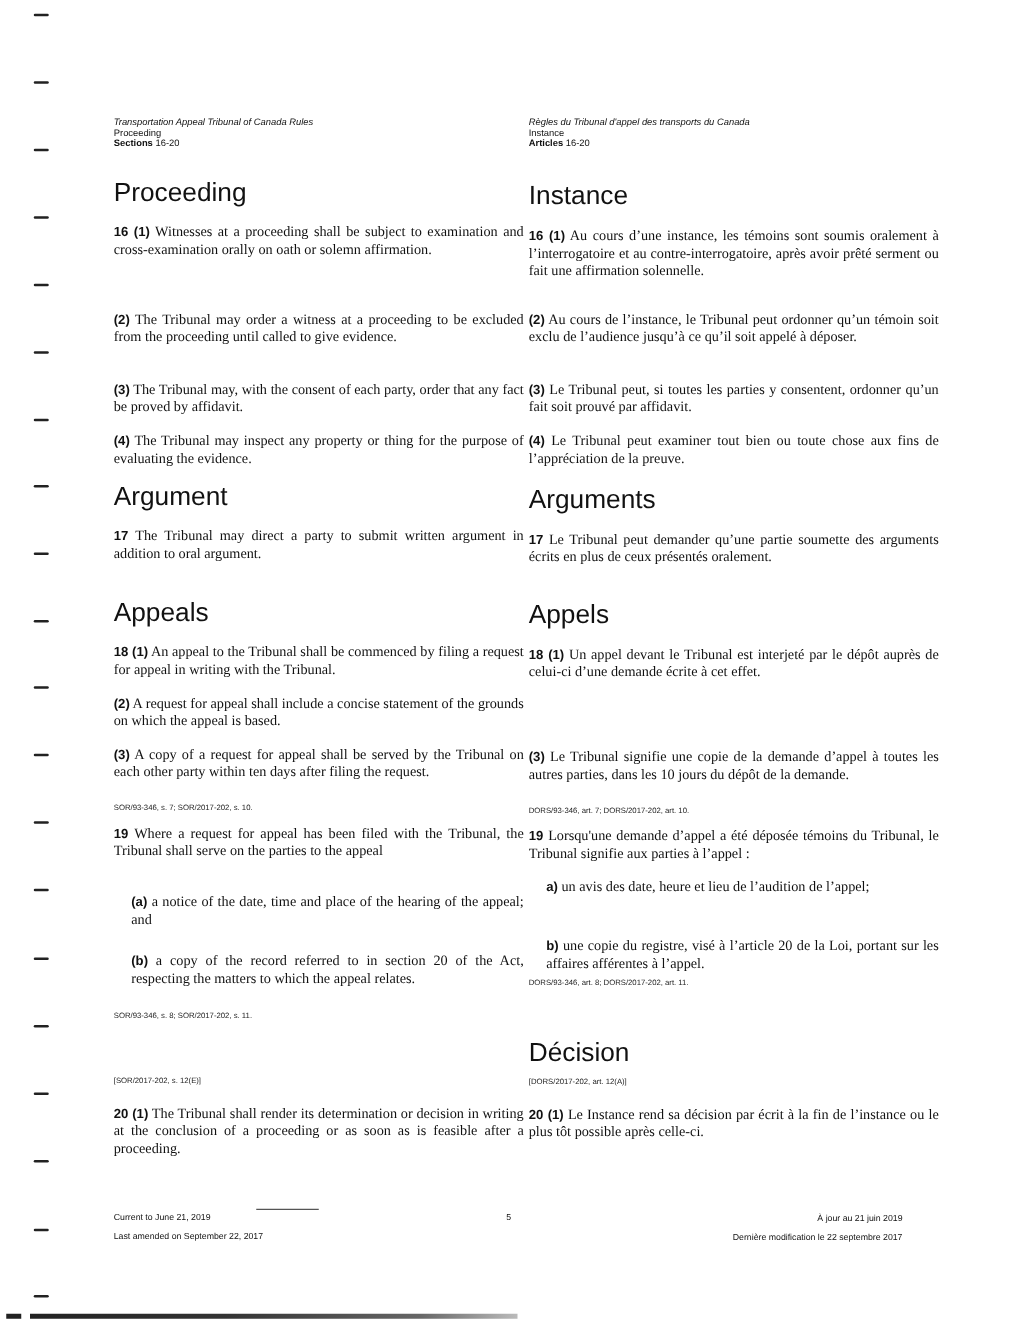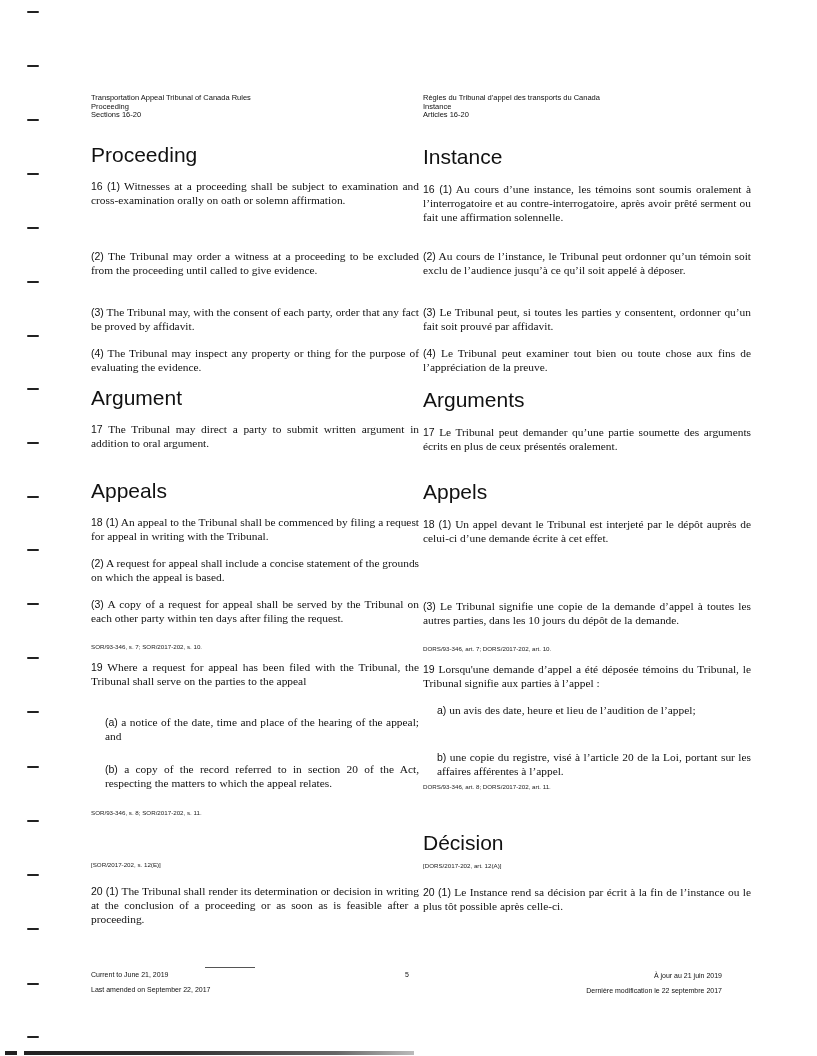--- a/index.html
+++ b/index.html
@@ -7,32 +7,32 @@
     width: 817px; height: 1056px; position: relative; overflow: hidden;
     background: #ffffff; color: #111;
     font-family: "Liberation Serif", "DejaVu Serif", serif;
   }
   .mark { position: absolute; left: 27px; width: 12px; height: 2px; background: #222; border-radius: 1px; }
   .bottom-bar { position: absolute; left: 5px; top: 1051px; height: 4px; background: #222; }
   .col { position: absolute; top: 94px; width: 328px; }
   .col.en { left: 91px; }
   .col.fr { left: 423px; }
   .hdr { font-family: "Liberation Sans", sans-serif; font-size: 7.5px; line-height: 8.5px; color: #111; }
-  .hdr .title { }
-  .hdr .sec b { font-weight: normal; }
+  .hdr .title { font-style: italic; }
+  .hdr .sec b { font-weight: bold; }
   h2 {
     font-family: "Liberation Sans", sans-serif; font-weight: normal;
     font-size: 21px; line-height: 24px; margin: 0; position: absolute; left: 0; color: #111;
   }
   p.prov {
     position: absolute; left: 0; width: 328px; margin: 0;
     font-size: 11.4px; line-height: 14.2px; text-align: justify; color: #111;
   }
   p.prov.ind { left: 14px; width: 314px; }
-  .num { font-family: "Liberation Sans", sans-serif; font-weight: normal; font-size: 10.5px; }
+  .num { font-family: "Liberation Sans", sans-serif; font-weight: bold; font-size: 10.5px; }
   .cite { position: absolute; left: 0; font-family: "Liberation Sans", sans-serif; font-size: 6.2px; color: #222; }
   .foot { position: absolute; font-family: "Liberation Sans", sans-serif; font-size: 7px; color: #111; }
   .foot-rule { position: absolute; left: 205px; top: 967px; width: 50px; height: 1px; background: #555; }
 </style>
 </head>
 <body>
 
 <div>
   <div class="mark" style="top:11px"></div>
   <div class="mark" style="top:65px"></div>

